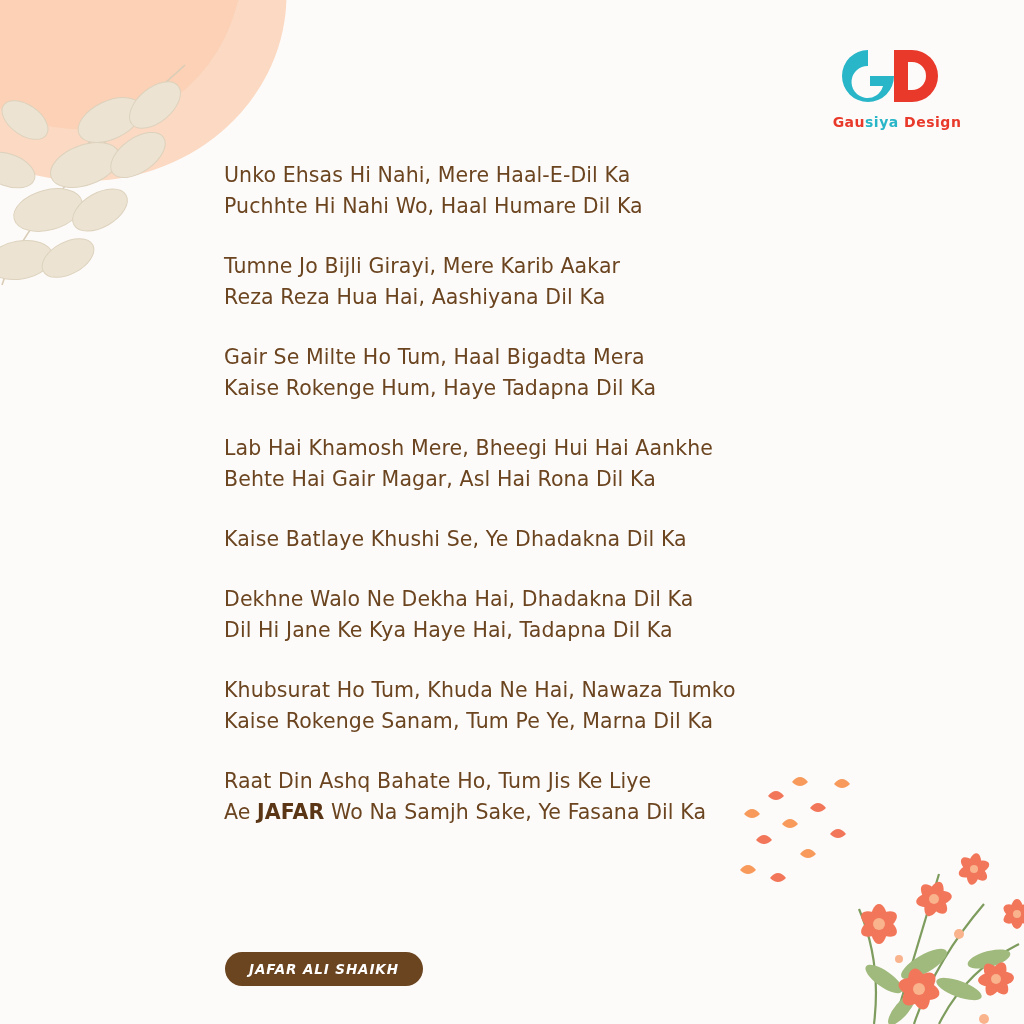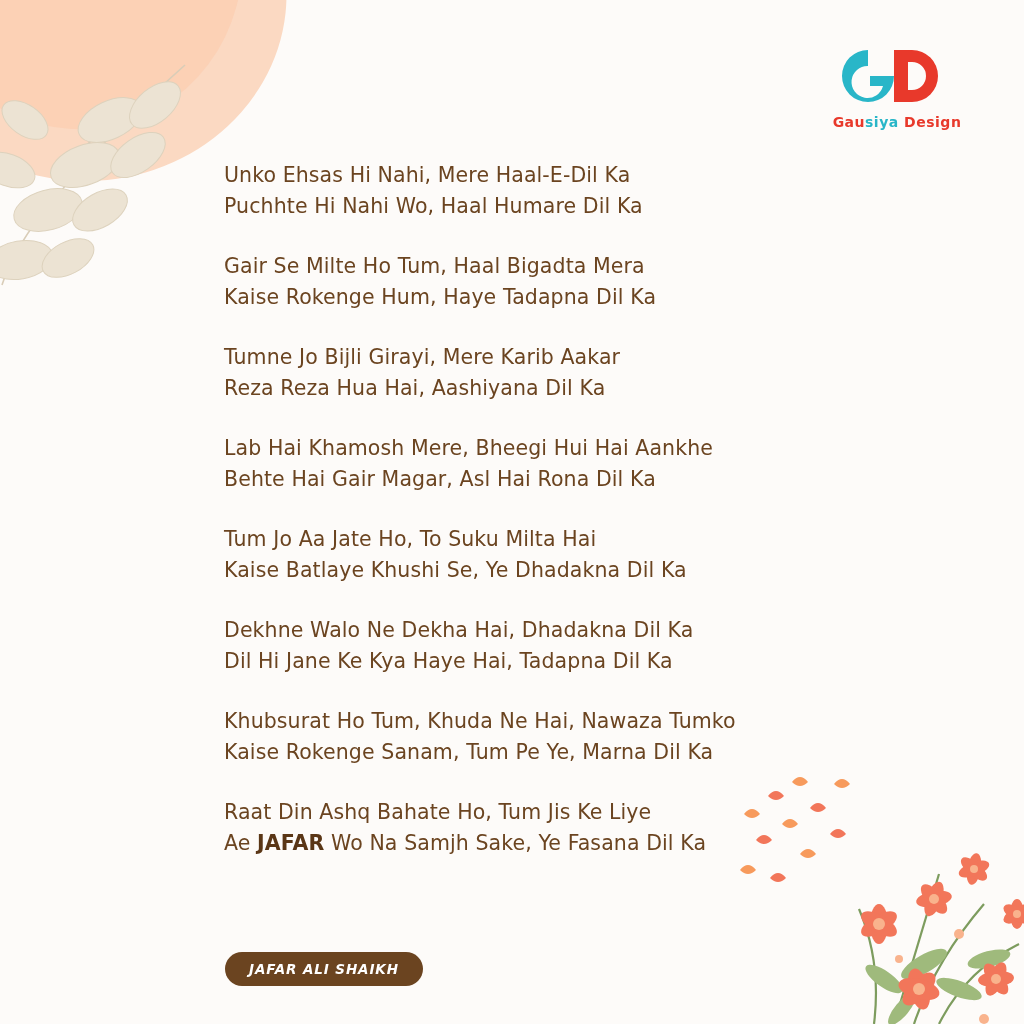--- a/index.html
+++ b/index.html
@@ -175,36 +175,35 @@
   </div>
 
   <div class="poem">
 
     <div class="stanza">
       <div class="line">Unko Ehsas Hi Nahi, Mere Haal-E-Dil Ka</div>
       <div class="line">Puchhte Hi Nahi Wo, Haal Humare Dil Ka</div>
     </div>
 
     <div class="stanza">
+      <div class="line">Tumne Jo Bijli Girayi, Mere Karib Aakar</div>
+      <div class="line">Reza Reza Hua Hai, Aashiyana Dil Ka</div>
+    </div>
+
+    <div class="stanza">
       <div class="line">Gair Se Milte Ho Tum, Haal Bigadta Mera</div>
       <div class="line">Kaise Rokenge Hum, Haye Tadapna Dil Ka</div>
     </div>
 
     <div class="stanza">
-      <div class="line">Tumne Jo Bijli Girayi, Mere Karib Aakar</div>
-      <div class="line">Reza Reza Hua Hai, Aashiyana Dil Ka</div>
-    </div>
-
-    <div class="stanza">
       <div class="line">Lab Hai Khamosh Mere, Bheegi Hui Hai Aankhe</div>
       <div class="line">Behte Hai Gair Magar, Asl Hai Rona Dil Ka</div>
     </div>
 
     <div class="stanza">
-      <div class="line">Tum Jo Aa Jate Ho, To Suku Milta Hai</div>
       <div class="line">Kaise Batlaye Khushi Se, Ye Dhadakna Dil Ka</div>
     </div>
 
     <div class="stanza">
       <div class="line">Dekhne Walo Ne Dekha Hai, Dhadakna Dil Ka</div>
       <div class="line">Dil Hi Jane Ke Kya Haye Hai, Tadapna Dil Ka</div>
     </div>
 
     <div class="stanza">
       <div class="line">Khubsurat Ho Tum, Khuda Ne Hai, Nawaza Tumko</div>

